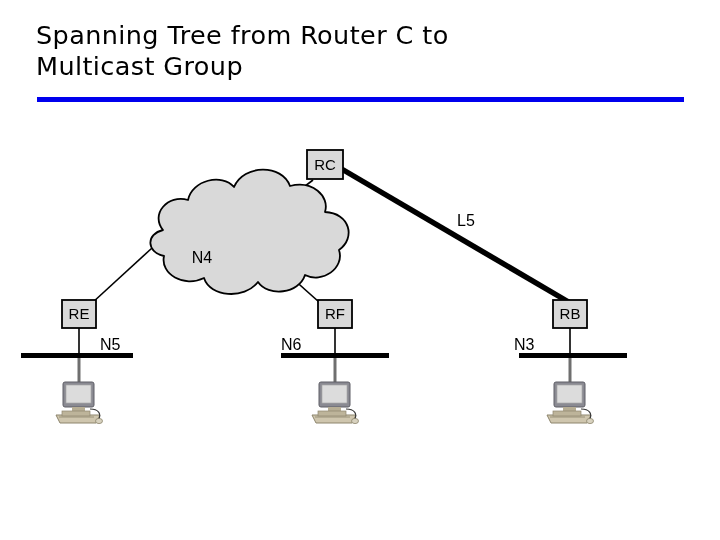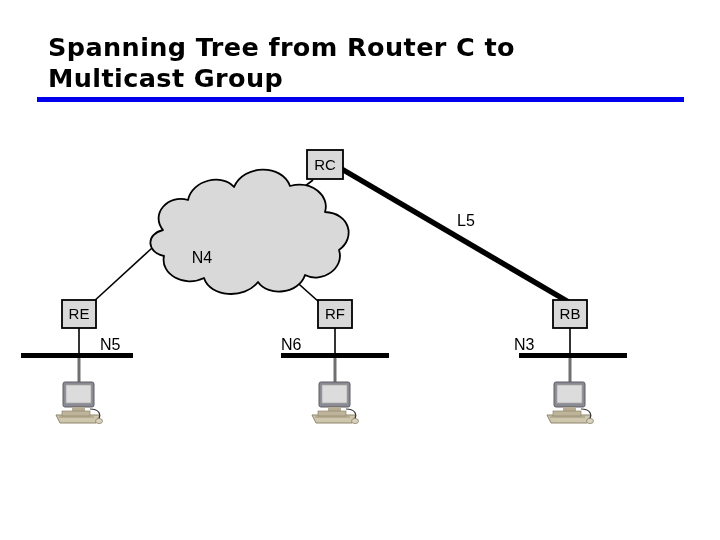--- a/index.html
+++ b/index.html
@@ -23,26 +23,26 @@
   }
   
   #title-block {
     position: absolute;
     left: 36px;
     top: 20px;
     width: 650px;
   }
   #slide-title {
     font-family: "DejaVu Sans", sans-serif;
-    font-weight: bold;
+    font-weight: normal;
     font-size: 25.5px;
     line-height: 31px;
     letter-spacing: 0.4px;
     color: #000000;
-    margin: 12px;
+    margin: 0;
     white-space: pre-line;
   }
   #title-rule {
     position: absolute;
     left: 37px;
     top: 97px;
     width: 647px;
     height: 5px;
     background: #0000ee;
   }

